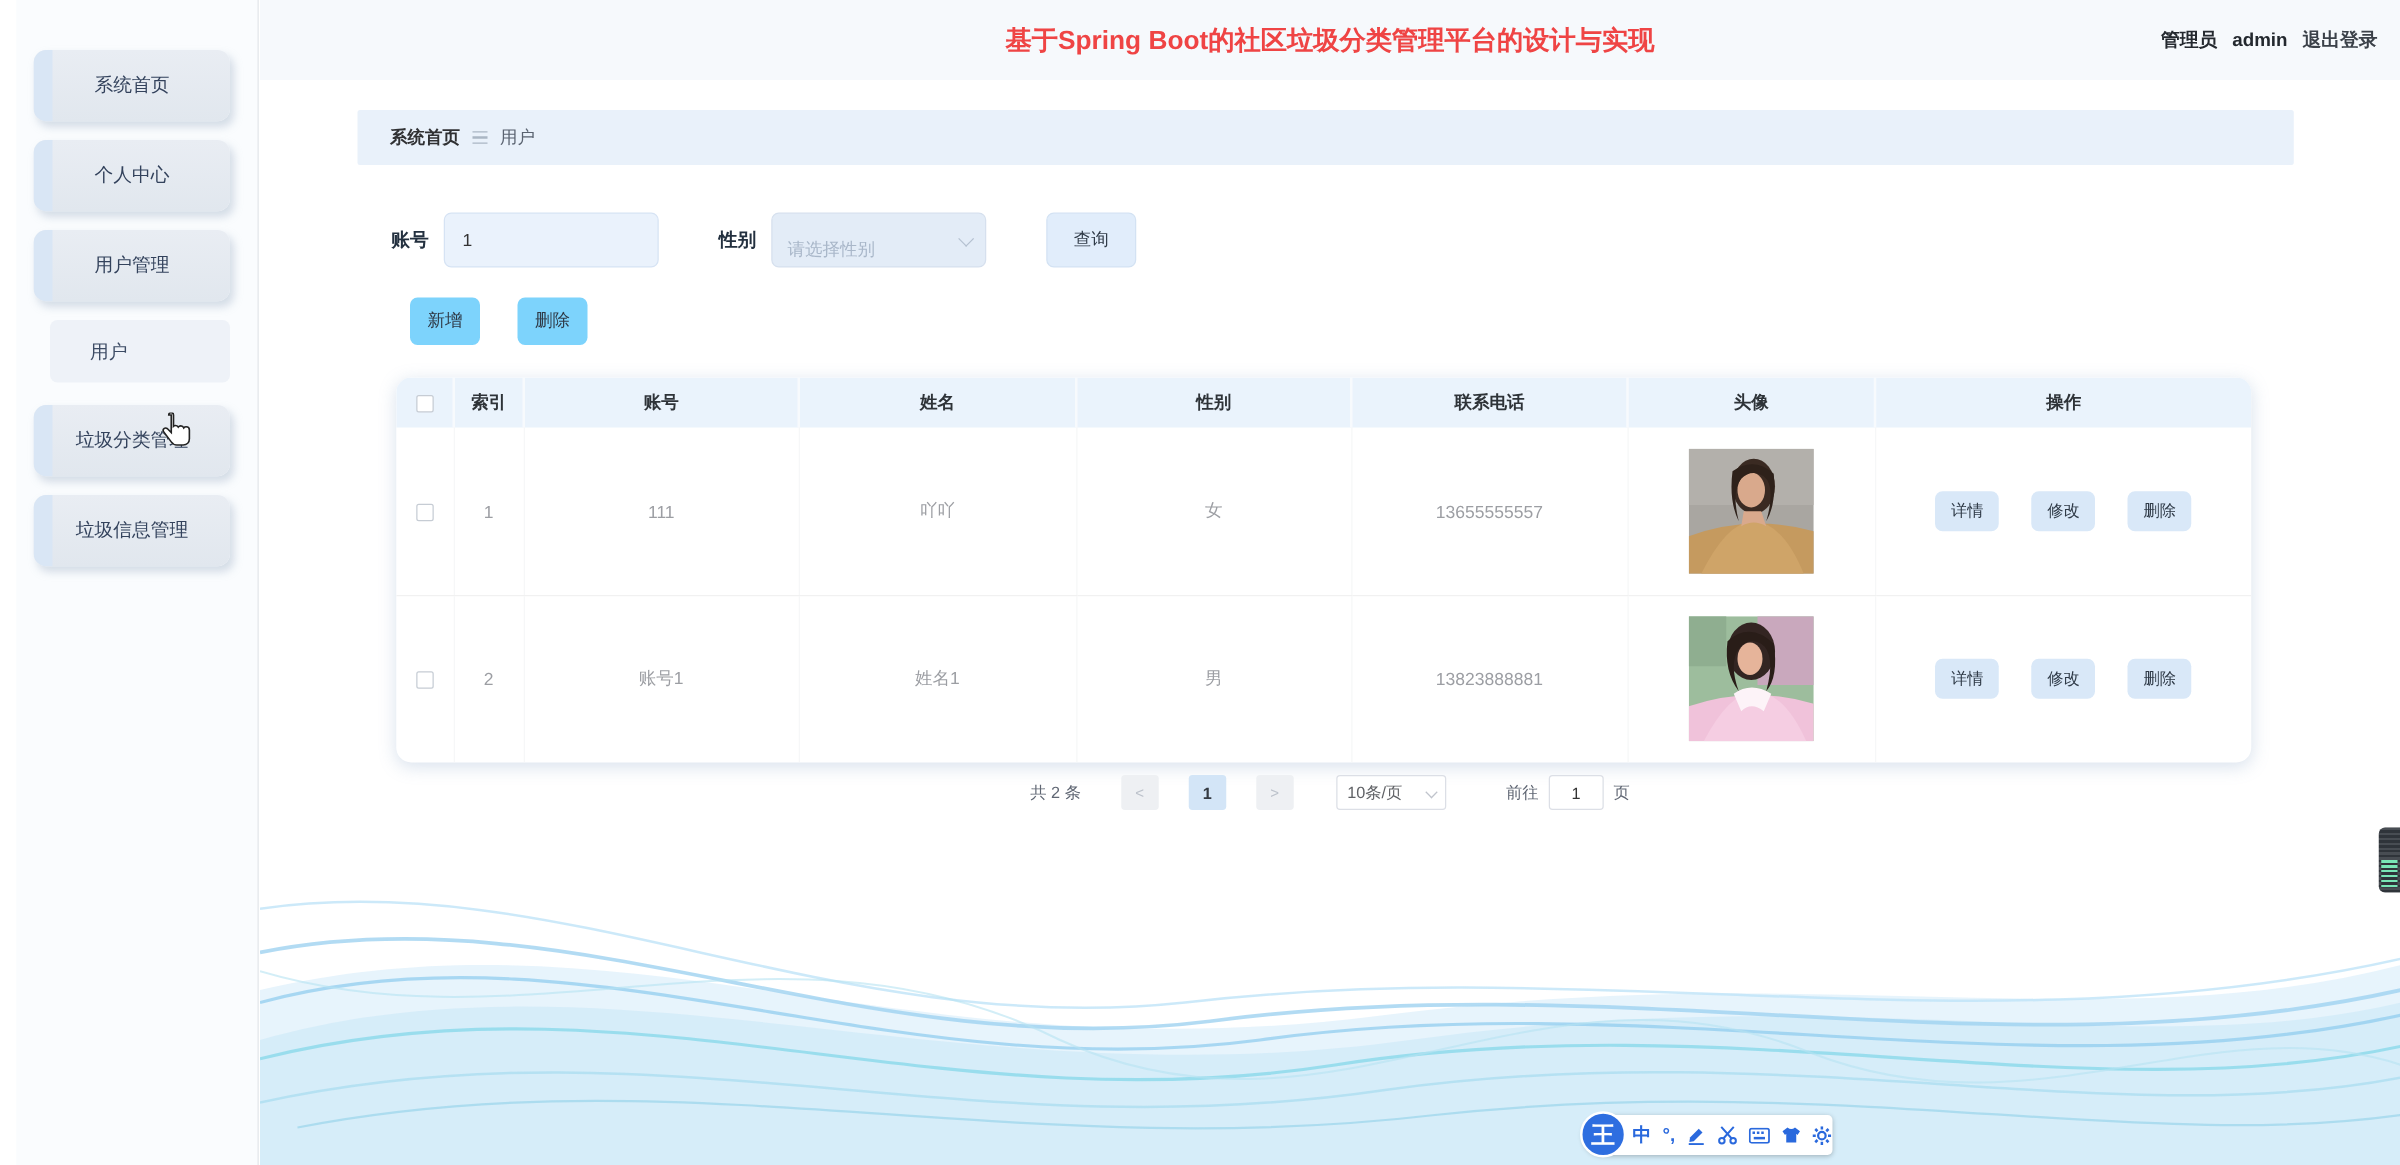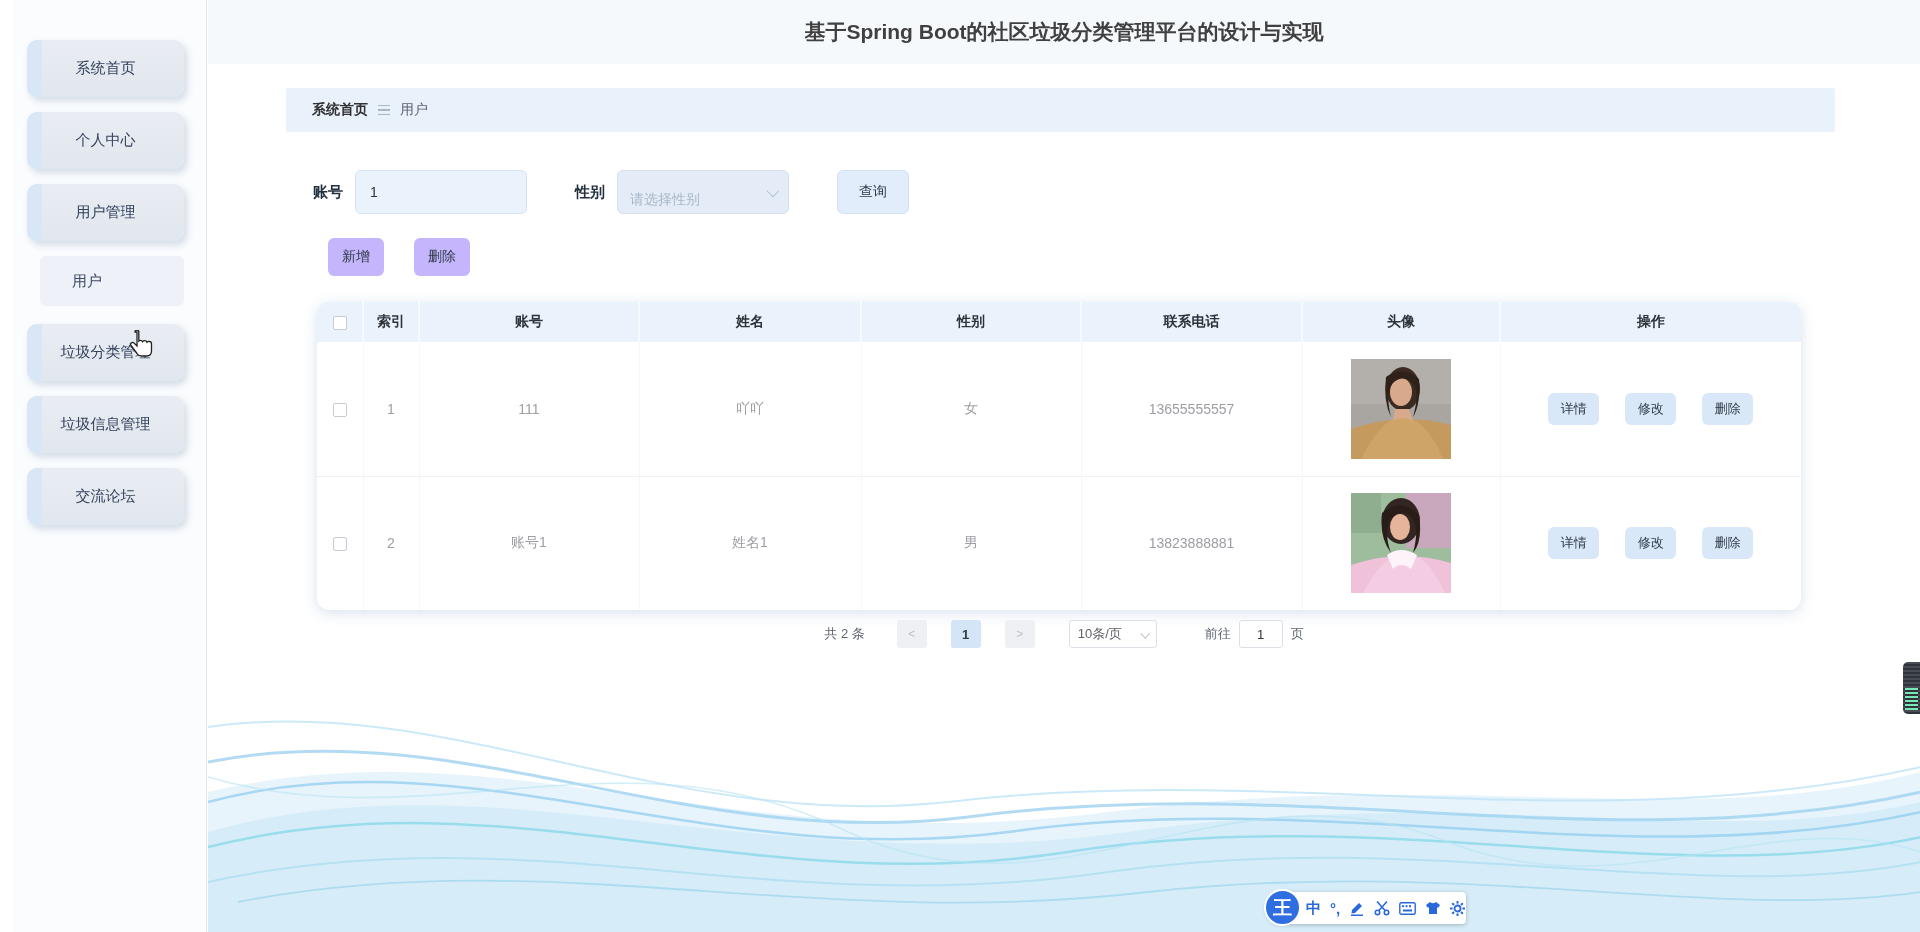--- a/index.html
+++ b/index.html
@@ -13,21 +13,21 @@
     display:flex; align-items:center; justify-content:center; color:#33425c; font-size:15px; cursor:pointer; }
   .menu-item::before { content:''; position:absolute; left:0; top:0; bottom:0; width:15px; border-radius:10px 0 0 10px; background:#d9e6f5; }
   .menu-item.first { margin-top:40px; }
   .menu-sub { position:relative; margin:0 22px 18px 40px; height:50px; border-radius:6px;
     background:#eef2f8; display:flex; align-items:center; padding-left:32px; color:#3c4b64; font-size:15px; cursor:pointer; }
   .cursor-hand { position:absolute; left:128px; top:330px; z-index:40; pointer-events:none; }
 
   
   .header { position:absolute; left:208px; top:0; right:0; height:64px; background:#f6f9fc; z-index:10; }
   .page-title { position:absolute; left:0; right:0; top:0; height:64px; display:flex; align-items:center; justify-content:center;
-    font-size:21px; font-weight:bold; color:#404040; }
+    font-size:21px; font-weight:bold; color:#ef4444; }
   .user-box { position:absolute; right:18px; top:0; height:64px; display:flex; align-items:center; gap:12px;
     font-size:15px; font-weight:600; color:#24292f; }
   .logout { cursor:pointer; color:#3b4149; }
 
   
   .content { position:absolute; left:208px; top:64px; right:0; bottom:0; background:#ffffff; overflow:hidden; }
 
   .breadcrumb { margin:24px 85px 0 78px; height:44px; background:#e9f1fa; border-radius:2px;
     display:flex; align-items:center; padding-left:26px; font-size:14px; gap:10px; }
   .bc-home { color:#303133; font-weight:bold; }
@@ -37,21 +37,21 @@
 
   .filter-row { margin:38px 0 0 105px; display:flex; align-items:center; }
   .f-label { font-size:15px; font-weight:bold; color:#23303f; margin-right:12px; }
   .f-input { width:172px; height:44px; background:#eaf2fc; border:1px solid #d6e3f4; border-radius:6px;
     padding:0 14px; font-size:14px; color:#333; outline:none; font-family:inherit; }
   .f-select { width:172px; height:44px; background:#e3ecf7; border:1px solid #d6e0ee; border-radius:6px;
     display:flex; align-items:center; justify-content:space-between; padding:0 12px; cursor:pointer; margin-right:48px; }
   .f-select .ph { font-size:14px; color:#a9b7c9;margin-top:16px; }
   .chev { width:9px; height:9px; border-right:1.6px solid #b4c0d0; border-bottom:1.6px solid #b4c0d0; transform:rotate(45deg) translateY(-2px); }
   .gap40 { width:48px; }
-  .btn { border:none; background:#c4b5fd; color:#2f3a47; border-radius:6px; font-size:14px; cursor:pointer; font-family:inherit; }
+  .btn { border:none; background:#7dd3fc; color:#2f3a47; border-radius:6px; font-size:14px; cursor:pointer; font-family:inherit; }
   .btn-query { width:72px; height:44px; background:#e1edfb; border:1px solid #d3e2f3; }
   .action-row { margin:24px 0 0 120px; display:flex; gap:30px; }
   .btn-op { width:56px; height:38px; }
 
   
   .card { margin:26px 0 0 109px; width:1484px; background:#fff; border-radius:12px;
     box-shadow:0 3px 14px rgba(120,150,190,.28); overflow:hidden; }
   table { width:100%; border-collapse:collapse; }
   thead th { background:#eaf3fc; height:40px; font-size:14px; color:#2e3338; font-weight:600;
     border-right:2px solid #f7fafd; }
@@ -110,31 +110,33 @@
     </div>
   <div class="menu-sub">
       <span>用户</span>
     </div>
   <div class="menu-item">
       <span>垃圾分类管理</span>
     </div>
   <div class="menu-item">
       <span>垃圾信息管理</span>
     </div>
-  <div class="menu-item">
-      <span>交流论坛</span>
-    </div>
 </div>
 
 <svg class="cursor-hand" width="26" height="30" viewBox="0 0 26 30">
   <path d="M9 2 v14 l-3-3 c-2-1.5-4.5.5-3 2.5 l6 8 c1 1.5 2.5 2.5 4.5 2.5 h5 c3 0 5-2 5-5 v-7 c0-1.6-1.2-2.6-2.6-2.6 -.9 0-1.5.4-1.9.9 -.4-1-1.3-1.6-2.4-1.6 -.9 0-1.6.4-2 1 -.5-.8-1.3-1.3-2.2-1.3 -.6 0-1.2.2-1.6.6 V2 c0-2.6-3.8-2.6-3.8 0 Z" fill="#ffffff" stroke="#222" stroke-width="1.3"></path>
 </svg>
 
 <div class="header">
   <div class="page-title">基于Spring Boot的社区垃圾分类管理平台的设计与实现</div>
+  <div class="user-box">
+    <span>管理员</span>
+    <span>admin</span>
+    <span class="logout">退出登录</span>
+  </div>
 </div>
 
 <div class="content">
 
   <svg class="waves" viewBox="0 0 1713 330" preserveAspectRatio="none">
     <path d="M0,190 C300,120 520,260 900,210 C1250,165 1480,230 1713,170 L1713,330 L0,330 Z" fill="#e3f2fb" opacity="0.85"></path>
     <path d="M0,230 C280,150 560,280 920,230 C1280,180 1500,250 1713,200 L1713,330 L0,330 Z" fill="#cfe9f8" opacity="0.7"></path>
     <path d="M0,160 C250,110 480,250 760,215 C1100,170 1400,260 1713,190" fill="none" stroke="#9fd2f0" stroke-width="3" opacity="0.8"></path>
     <path d="M0,200 C260,130 500,270 800,230 C1120,185 1420,275 1713,210" fill="none" stroke="#8ccaee" stroke-width="2.5" opacity="0.7"></path>
     <path d="M0,245 C300,170 540,300 860,250 C1180,200 1460,290 1713,235" fill="none" stroke="#7fd6e8" stroke-width="2.5" opacity="0.7"></path>

